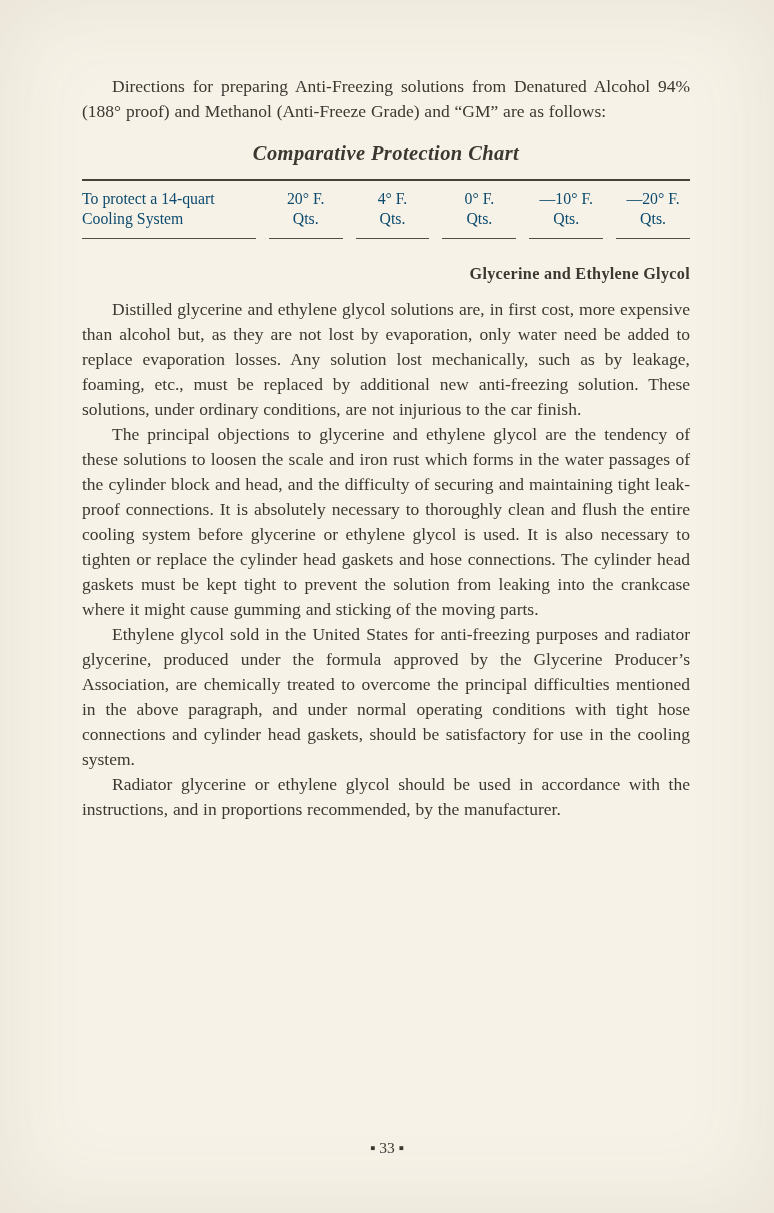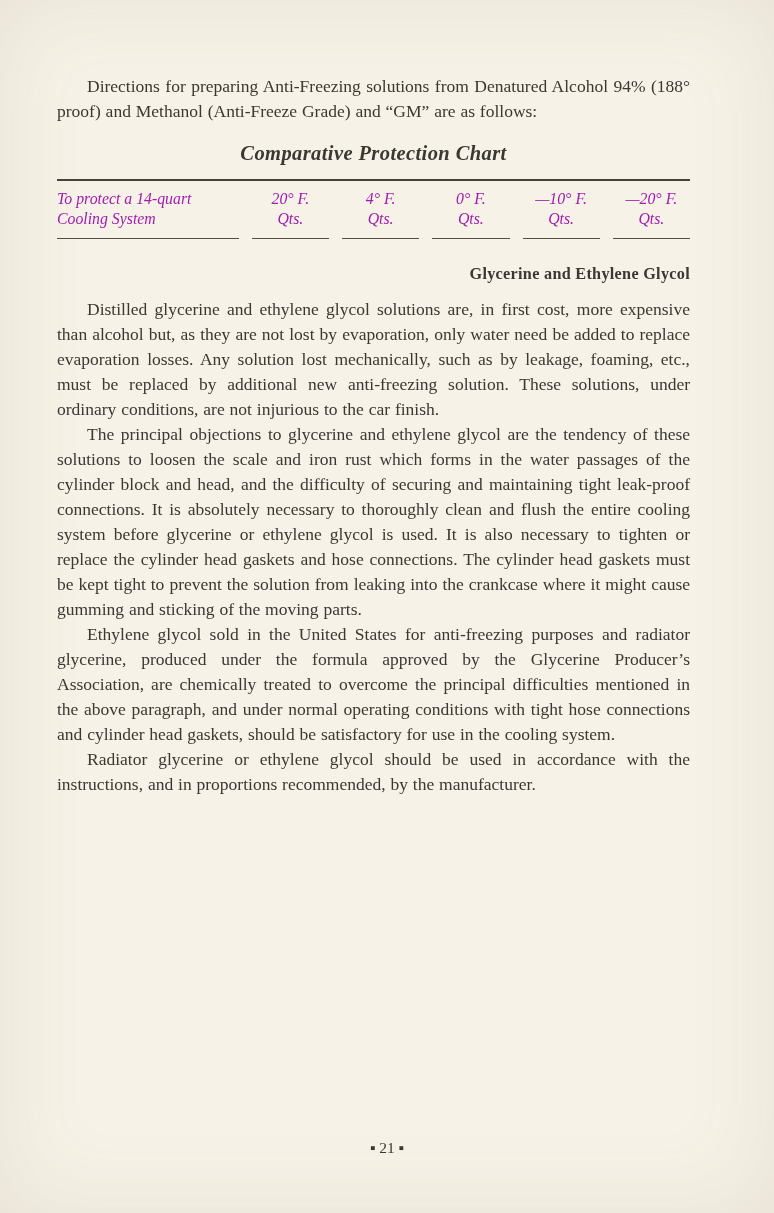--- a/index.html
+++ b/index.html
@@ -11,21 +11,21 @@
   .page {
     position: relative;
     width: 774px;
     height: 1213px;
     margin: 0 auto;
     background: #f6f2e7;
     color: #3b3832;
     overflow: hidden;
     box-shadow: inset 0 0 90px rgba(120,100,60,0.10);
   }
-  .content { padding: 74px 84px 0 57px; }
+  .content { padding: 74px 84px 0 82px; }
 
   .body-text {
     font-size: 17.5px;
     line-height: 25px;
     text-align: justify;
     margin: 0;
     word-spacing: 0.5px;
   }
   .indent { text-indent: 30px; }
 
@@ -42,22 +42,21 @@
   .rule-top { border-top: 2px solid #45423c; }
 
   table.protection {
     table-layout: fixed;
     border-collapse: separate;
     border-spacing: 13px 0;
     width: calc(100% + 26px);
     margin-left: -13px;
     font-size: 15.8px;
     line-height: 20px;
-    color: #a21caf;
-    font-style: italic;
+    color: #0c4a6e;
   }
   table.protection th,
   table.protection td {
     border-bottom: 1.4px solid #514e47;
     white-space: pre-line;
     padding: 8px 0 9px;
   }
   table.protection .rowhead {
     text-align: left;
     width: 32%;
@@ -132,14 +131,14 @@
     <p class="body-text indent">Distilled glycerine and ethylene glycol solutions are, in first cost, more expensive than alcohol but, as they are not lost by evaporation, only water need be added to replace evaporation losses. Any solution lost mechanically, such as by leakage, foaming, etc., must be replaced by additional new anti-freezing solution. These solutions, under ordinary conditions, are not injurious to the car finish.</p>
 
     <p class="body-text indent">The principal objections to glycerine and ethylene glycol are the tendency of these solutions to loosen the scale and iron rust which forms in the water passages of the cylinder block and head, and the difficulty of securing and maintaining tight leak-proof connections. It is absolutely necessary to thoroughly clean and flush the entire cooling system before glycerine or ethylene glycol is used. It is also necessary to tighten or replace the cylinder head gaskets and hose connections. The cylinder head gaskets must be kept tight to prevent the solution from leaking into the crankcase where it might cause gumming and sticking of the moving parts.</p>
 
     <p class="body-text indent">Ethylene glycol sold in the United States for anti-freezing purposes and radiator glycerine, produced under the formula approved by the Glycerine Producer’s Association, are chemically treated to overcome the principal difficulties mentioned in the above paragraph, and under normal operating conditions with tight hose connections and cylinder head gaskets, should be satisfactory for use in the cooling system.</p>
 
     <p class="body-text indent">Radiator glycerine or ethylene glycol should be used in accordance with the instructions, and in proportions recommended, by the manufacturer.</p>
 
   </main>
 
-  <div class="footer">▪ 21 ▪</div>
+  <div class="footer">▪ 33 ▪</div>
 </div>
 
 </body></html>

